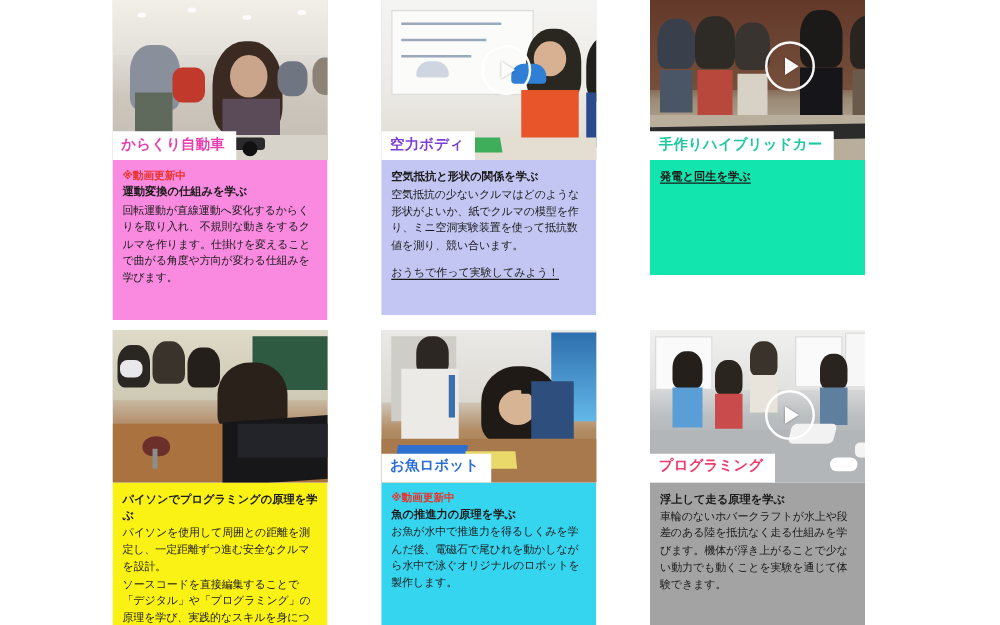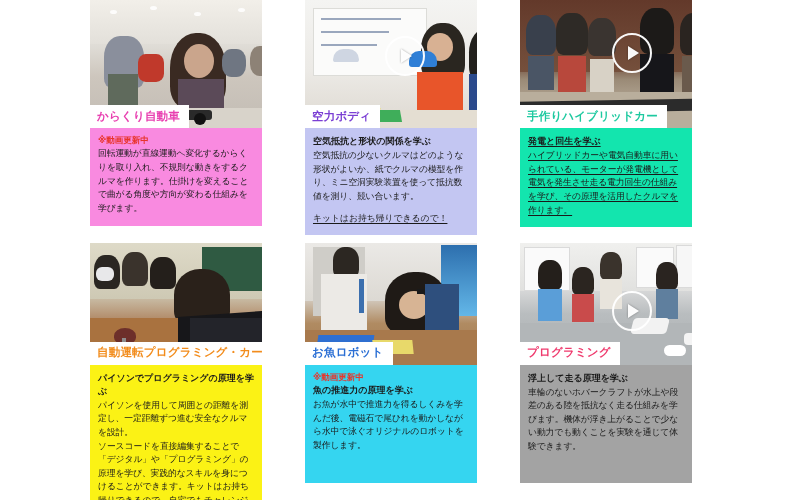--- a/index.html
+++ b/index.html
@@ -96,21 +96,21 @@
   }
   .title-text {
     font-size: 11.5px;
     font-weight: 700;
     letter-spacing: 0.2px;
     line-height: 1;
   }
 
   
   .body {
-    padding: 7px 8px 10px 8px;
+    padding: 7px 8px 26px 8px;
     box-sizing: border-box;
     min-height: 92px;
   }
   .card.row2 .body { min-height: 118px; }
 
   .notice {
     font-size: 8.5px;
     font-weight: 700;
     color: #e8342a;
     line-height: 1.35;
@@ -178,20 +178,21 @@
    </div>
 
     </div>
     <div class="title-wrap">
       <div class="title-band">
         <span class="title-text" style="color:#e83fb0">からくり自動車</span>
       </div>
     </div>
     <div class="body " style="background:#f98ae0">
       <div class="notice">※動画更新中</div>
+      <div class="lead">運動変換の仕組みを学ぶ</div>
       <div class="desc">
             <p>回転運動が直線運動へ変化するからくりを取り入れ、不規則な動きをするクルマを作ります。仕掛けを変えることで曲がる角度や方向が変わる仕組みを学びます。</p>
           </div>
 
     </div>
       </div>
       <div class="card">
     <div class="photo">
       <div class="scene" style="background:linear-gradient(#f4f4f2 0%,#eceae6 55%,#ddd8d0 100%)">
      <div class="bar" style="left:4%;top:6%;width:56%;height:52%;background:#fbfbfa;border:1px solid #dcdcd8"></div>
@@ -217,21 +218,21 @@
       <div class="title-band">
         <span class="title-text" style="color:#7b3fd4">空力ボディ</span>
       </div>
     </div>
     <div class="body " style="background:#c3c6f2">
       
       <div class="lead">空気抵抗と形状の関係を学ぶ</div>
       <div class="desc">
             <p>空気抵抗の少ないクルマはどのような形状がよいか、紙でクルマの模型を作り、ミニ空洞実験装置を使って抵抗数値を測り、競い合います。</p>
           </div>
-      <a class="cta">キットはお持ち帰りできるので！</a>
+      <a class="cta">おうちで作って実験してみよう！</a>
     </div>
       </div>
       <div class="card">
     <div class="photo">
       <div class="scene" style="background:linear-gradient(#5e3a2c 0%,#6a4231 48%,#9a8a76 62%,#cfc6b6 100%)">
      <div class="bar" style="left:0;top:0;width:100%;height:56%;background:linear-gradient(#63392a,#75503c)"></div>
      <div class="blob" style="left:3%;top:12%;width:30px;height:40px;background:#39404c;border-radius:42% 42% 22% 22%"></div>
      <div class="bar" style="left:4%;top:44%;width:26px;height:34px;background:#4a5565"></div>
      <div class="blob" style="left:18%;top:10%;width:32px;height:42px;background:#2e2a26;border-radius:42% 42% 22% 22%"></div>
      <div class="bar" style="left:19%;top:44%;width:28px;height:36px;background:#b8483c"></div>
@@ -249,48 +250,40 @@
        </div>
     </div>
     <div class="title-wrap">
       <div class="title-band">
         <span class="title-text" style="color:#1ec9a0">手作りハイブリッドカー</span>
       </div>
     </div>
     <div class="body underlined" style="background:#13e5ae">
 
       <div class="lead">発電と回生を学ぶ</div>
-      <div class="desc">
-            <p>ハイブリッドカーや電気自動車に用いられている、モーターが発電機として電気を発生させ走る電力回生の仕組みを学び、その原理を活用したクルマを作ります。</p>
-          </div>
 
     </div>
       </div>
       <div class="card row2">
     <div class="photo">
       <div class="scene" style="background:linear-gradient(#d6d2c0 0%,#cfcab6 40%,#a8764f 70%,#8d5f3c 100%)">
      <div class="bar" style="left:0;top:0;width:100%;height:46%;background:linear-gradient(#dedac8,#cec9b4)"></div>
      <div class="bar" style="left:56%;top:4%;width:42%;height:36%;background:#2f5a42"></div>
      <div class="blob" style="left:2%;top:10%;width:26px;height:34px;background:#2a2622;border-radius:42% 42% 22% 22%"></div>
      <div class="blob" style="left:3%;top:20%;width:18px;height:14px;background:#e8e8ea;border-radius:6px"></div>
      <div class="blob" style="left:16%;top:8%;width:26px;height:34px;background:#3a332c;border-radius:42% 42% 22% 22%"></div>
      <div class="blob" style="left:30%;top:12%;width:26px;height:32px;background:#241f1b;border-radius:42% 42% 22% 22%"></div>
      <div class="blob" style="left:42%;top:22%;width:56px;height:56px;background:#2a211a;border-radius:46% 46% 24% 24%"></div>
      <div class="bar" style="left:0;top:62%;width:100%;height:38%;background:#a9723f"></div>
      <div class="bar" style="left:44%;top:58%;width:56%;height:42%;background:#17171a;transform:skewY(-4deg)"></div>
      <div class="bar" style="left:50%;top:62%;width:40%;height:22%;background:#23242a"></div>
      <div class="blob" style="left:12%;top:70%;width:22px;height:16px;background:#6d2f2a;border-radius:50% 50% 40% 40%"></div>
      <div class="bar" style="left:16%;top:78%;width:4px;height:16px;background:#8d8d8d"></div>
    </div>
 
-    </div>
-    <div class="title-wrap">
-      <div class="title-band">
-        <span class="title-text" style="color:#f28c1c">自動運転プログラミング・カー</span>
-      </div>
     </div>
     <div class="body " style="background:#fbf215">
 
       <div class="lead">パイソンでプログラミングの原理を学ぶ</div>
       <div class="desc">
             <p>パイソンを使用して周囲との距離を測定し、一定距離ずつ進む安全なクルマを設計。</p>
             <p>ソースコードを直接編集することで「デジタル」や「プログラミング」の原理を学び、実践的なスキルを身につけることができます。キットはお持ち帰りできるので、自宅でもチャレンジできます。</p>
           </div>
 
     </div>

